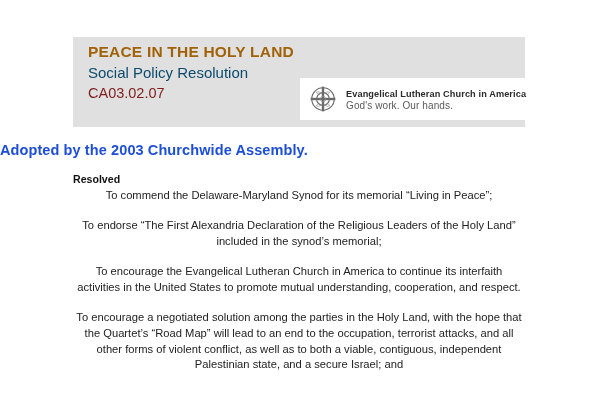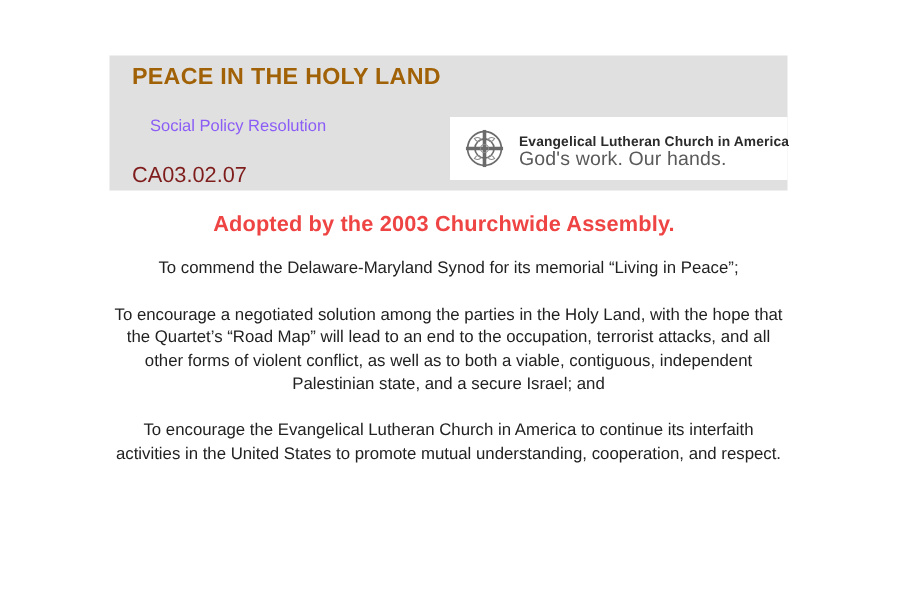--- a/index.html
+++ b/index.html
@@ -43,25 +43,25 @@
     font-size: 15.5px;
     font-weight: bold;
     letter-spacing: 0.2px;
     line-height: 21px;
     margin: 0;
     color: #a16207;
     white-space: nowrap;
   }
 
   .doc-subtitle {
-    font-size: 11px;
+    font-size: 15px;
     font-weight: normal;
     line-height: 21px;
-    margin: 12px;
-    color: #8b5cf6;
+    margin: 0;
+    color: #0c4a6e;
     white-space: nowrap;
   }
 
   .doc-number {
     font-size: 14.5px;
     font-weight: normal;
     line-height: 21px;
     margin: 0;
     color: #7f1d1d;
     white-space: nowrap;
@@ -98,38 +98,37 @@
   .logo-org {
     font-size: 9.2px;
     font-weight: bold;
     color: #2b2b2b;
     letter-spacing: 0.1px;
     line-height: 12px;
     white-space: nowrap;
   }
 
   .logo-tagline {
-    font-size: 13px;
+    font-size: 10px;
     font-weight: normal;
     color: #5a5a5a;
     letter-spacing: 0.1px;
     line-height: 11px;
     white-space: nowrap;
   }
 
   
   .adopted-line {
     position: absolute;
     left: 0;
     top: 142px;
     width: 592px;
-    text-align: center;
     font-size: 14.5px;
     font-weight: bold;
-    color: #ef4444;
+    color: #1d4ed8;
     letter-spacing: 0.1px;
   }
 
   
   .body-block {
     position: absolute;
     left: 73px;
     top: 172px;
     width: 452px;
   }
@@ -190,18 +189,20 @@
     </span>
     <span class="logo-words">
       <span class="logo-org">Evangelical Lutheran Church in America</span>
       <span class="logo-tagline">God's work. Our hands.</span>
     </span>
   </div>
 
   <div class="adopted-line">Adopted by the 2003 Churchwide Assembly.</div>
 
   <div class="body-block">
+    <div class="resolved-heading">Resolved</div>
     <p class="para">To commend the Delaware-Maryland Synod for its memorial “Living in Peace”;</p>
+    <p class="para">To endorse “The First Alexandria Declaration of the Religious Leaders of the Holy Land” included in the synod’s memorial;</p>
+    <p class="para">To encourage the Evangelical Lutheran Church in America to continue its interfaith activities in the United States to promote mutual understanding, cooperation, and respect.</p>
     <p class="para">To encourage a negotiated solution among the parties in the Holy Land, with the hope that the Quartet’s “Road Map” will lead to an end to the occupation, terrorist attacks, and all other forms of violent conflict, as well as to both a viable, contiguous, independent Palestinian state, and a secure Israel; and</p>
-    <p class="para">To encourage the Evangelical Lutheran Church in America to continue its interfaith activities in the United States to promote mutual understanding, cooperation, and respect.</p>
   </div>
 
 </div>
 
 </body></html>

